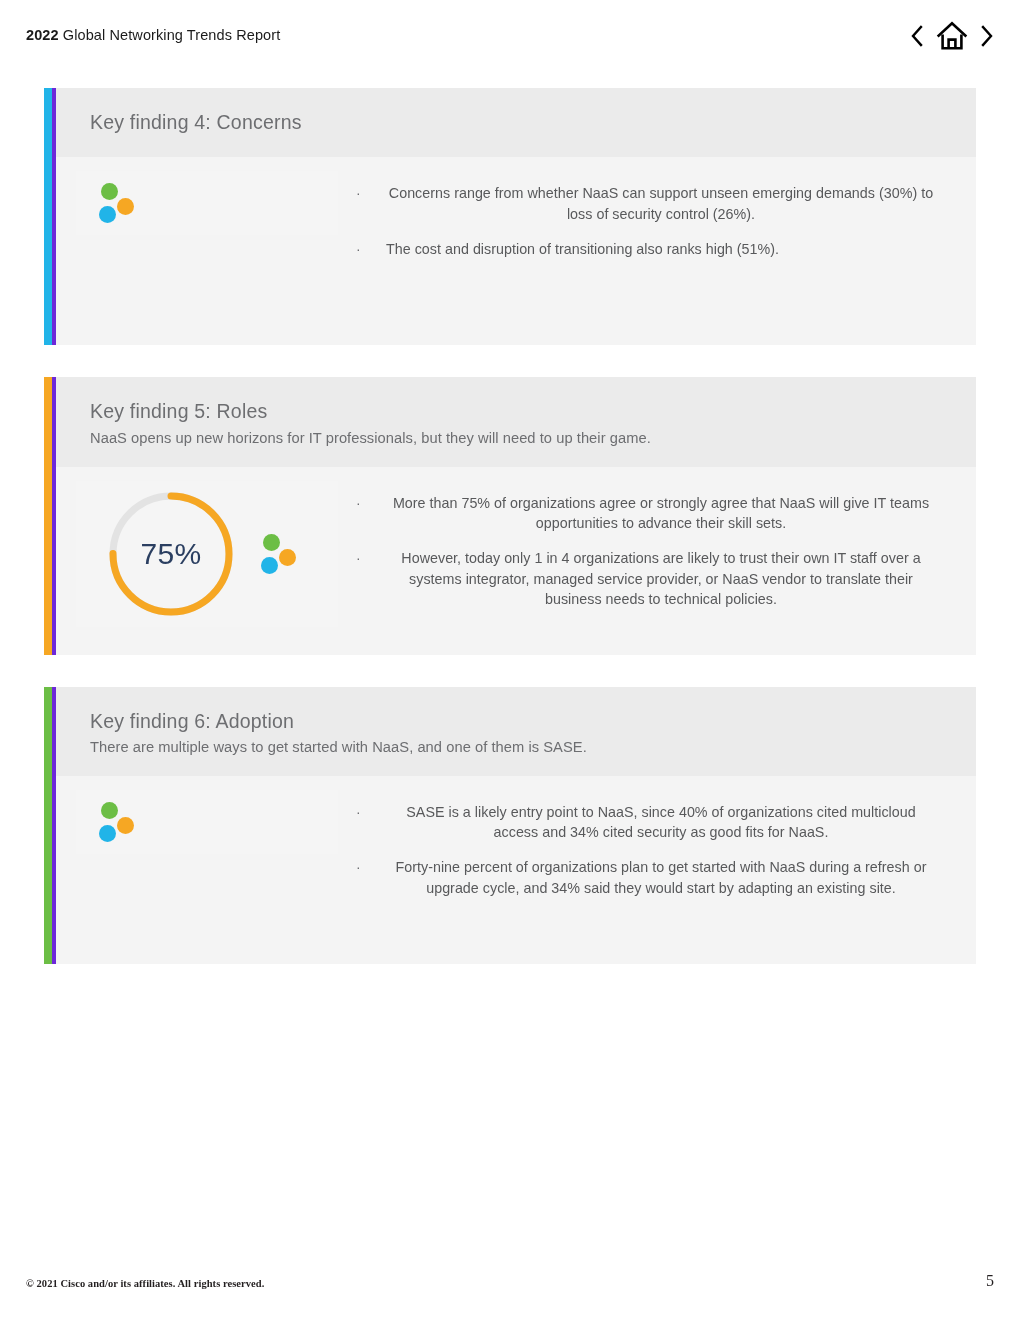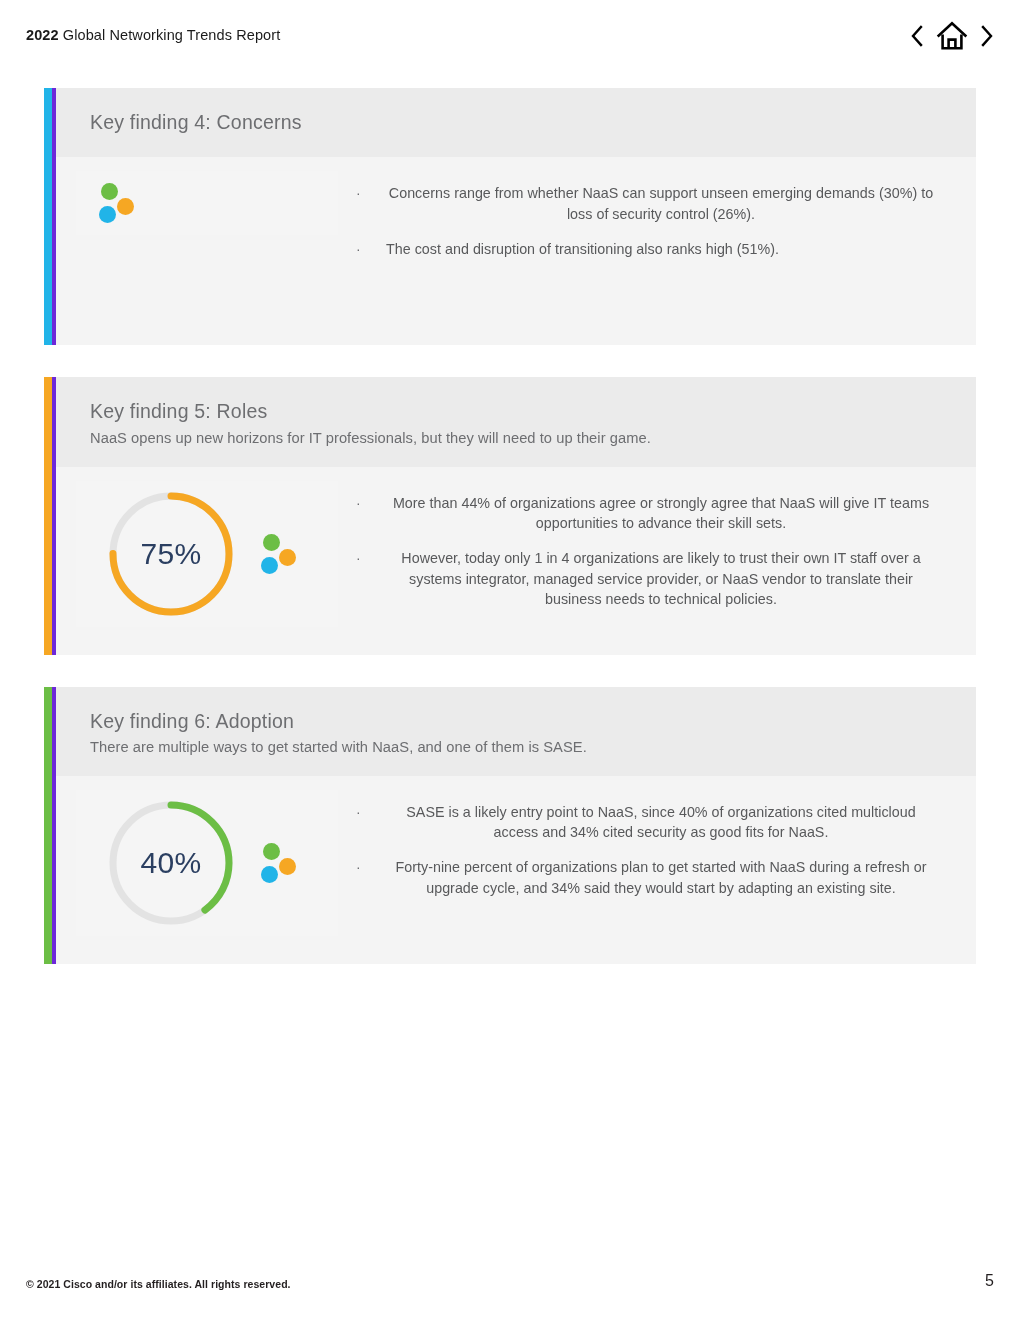--- a/index.html
+++ b/index.html
@@ -174,20 +174,21 @@
     text-align: center;
   }
 
   
   .page-footer {
     position: absolute;
     left: 0;
     bottom: 0;
     width: 1020px;
     height: 56px;
+    font-family: Liberation Serif, serif;
   }
   .footer-copy {
     position: absolute;
     left: 26px;
     top: 14px;
     font-size: 10.5px;
     color: #231f20;
     font-weight: 700;
     letter-spacing: 0.05px;
   }
@@ -272,45 +273,38 @@
         </div>
         <div class="dots">
           <span class="dot green"></span>
           <span class="dot orange"></span>
           <span class="dot blue"></span>
         </div>
       </div>
       <div class="bullets">
         <div class="bullet">
           <span class="bullet-dot">·</span>
-          <span class="bullet-text">More than 44% of organizations agree or strongly agree that NaaS will give IT teams opportunities to advance their skill sets.</span>
+          <span class="bullet-text">More than 75% of organizations agree or strongly agree that NaaS will give IT teams opportunities to advance their skill sets.</span>
         </div>
         <div class="bullet">
           <span class="bullet-dot">·</span>
           <span class="bullet-text">However, today only 1 in 4 organizations are likely to trust their own IT staff over a systems integrator, managed service provider, or NaaS vendor to translate their business needs to technical policies.</span>
         </div>
       </div>
     </div>
   </div>
 
   <div class="card">
     <div class="card-accent" style="background:#6cbe45"></div>
     <div class="card-header">
       <h2 class="card-title">Key finding 6: Adoption</h2>
       <p class="card-subtitle">There are multiple ways to get started with NaaS, and one of them is SASE.</p>
     </div>
     <div class="card-body">
       <div class="stat-block">
-        <div class="donut-wrap">
-          <svg width="134" height="134" viewBox="0 0 134 134" aria-hidden="true">
-            <circle cx="67" cy="67" r="58" fill="none" stroke="#e3e3e3" stroke-width="7"></circle>
-            <circle cx="67" cy="67" r="58" fill="none" stroke="#6cbe45" stroke-width="7" stroke-linecap="round" stroke-dasharray="145.77 218.66" stroke-dashoffset="0" transform="rotate(-90 67 67)"></circle>
-          </svg>
-          <div class="donut-label">40%</div>
-        </div>
         <div class="dots">
           <span class="dot green"></span>
           <span class="dot orange"></span>
           <span class="dot blue"></span>
         </div>
       </div>
       <div class="bullets">
         <div class="bullet">
           <span class="bullet-dot">·</span>
           <span class="bullet-text">SASE is a likely entry point to NaaS, since 40% of organizations cited multicloud access and 34% cited security as good fits for NaaS.</span>

